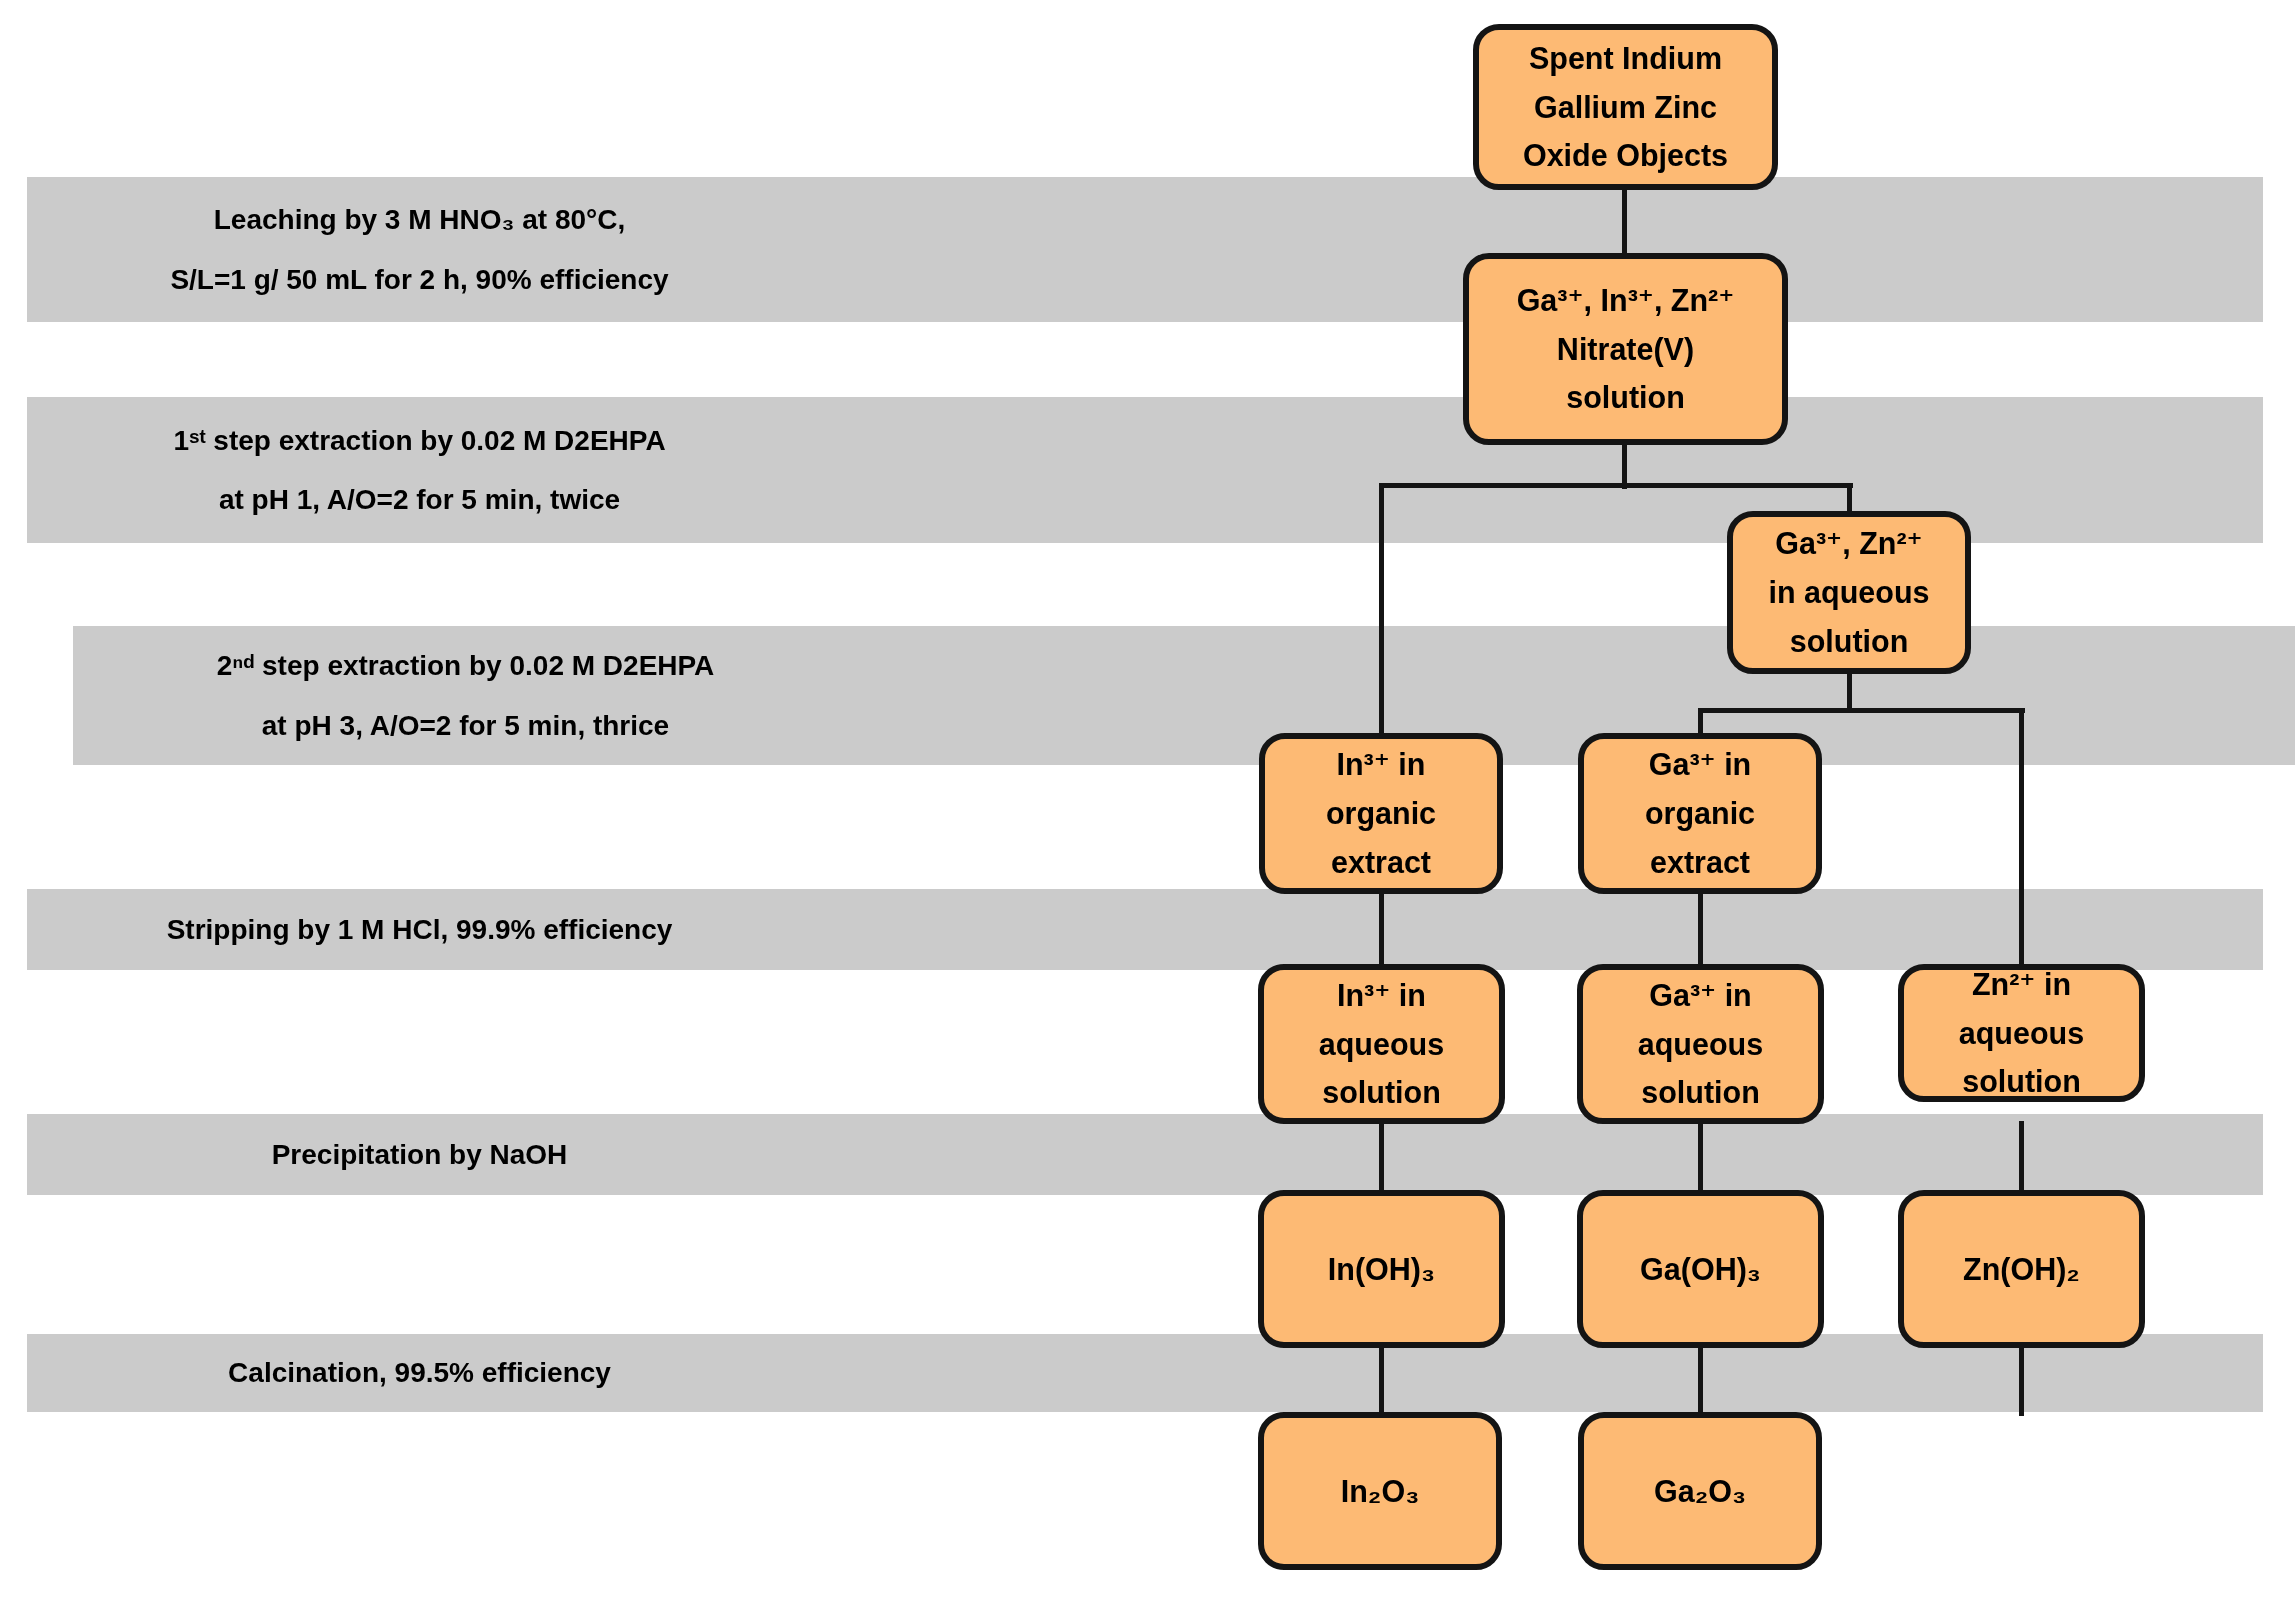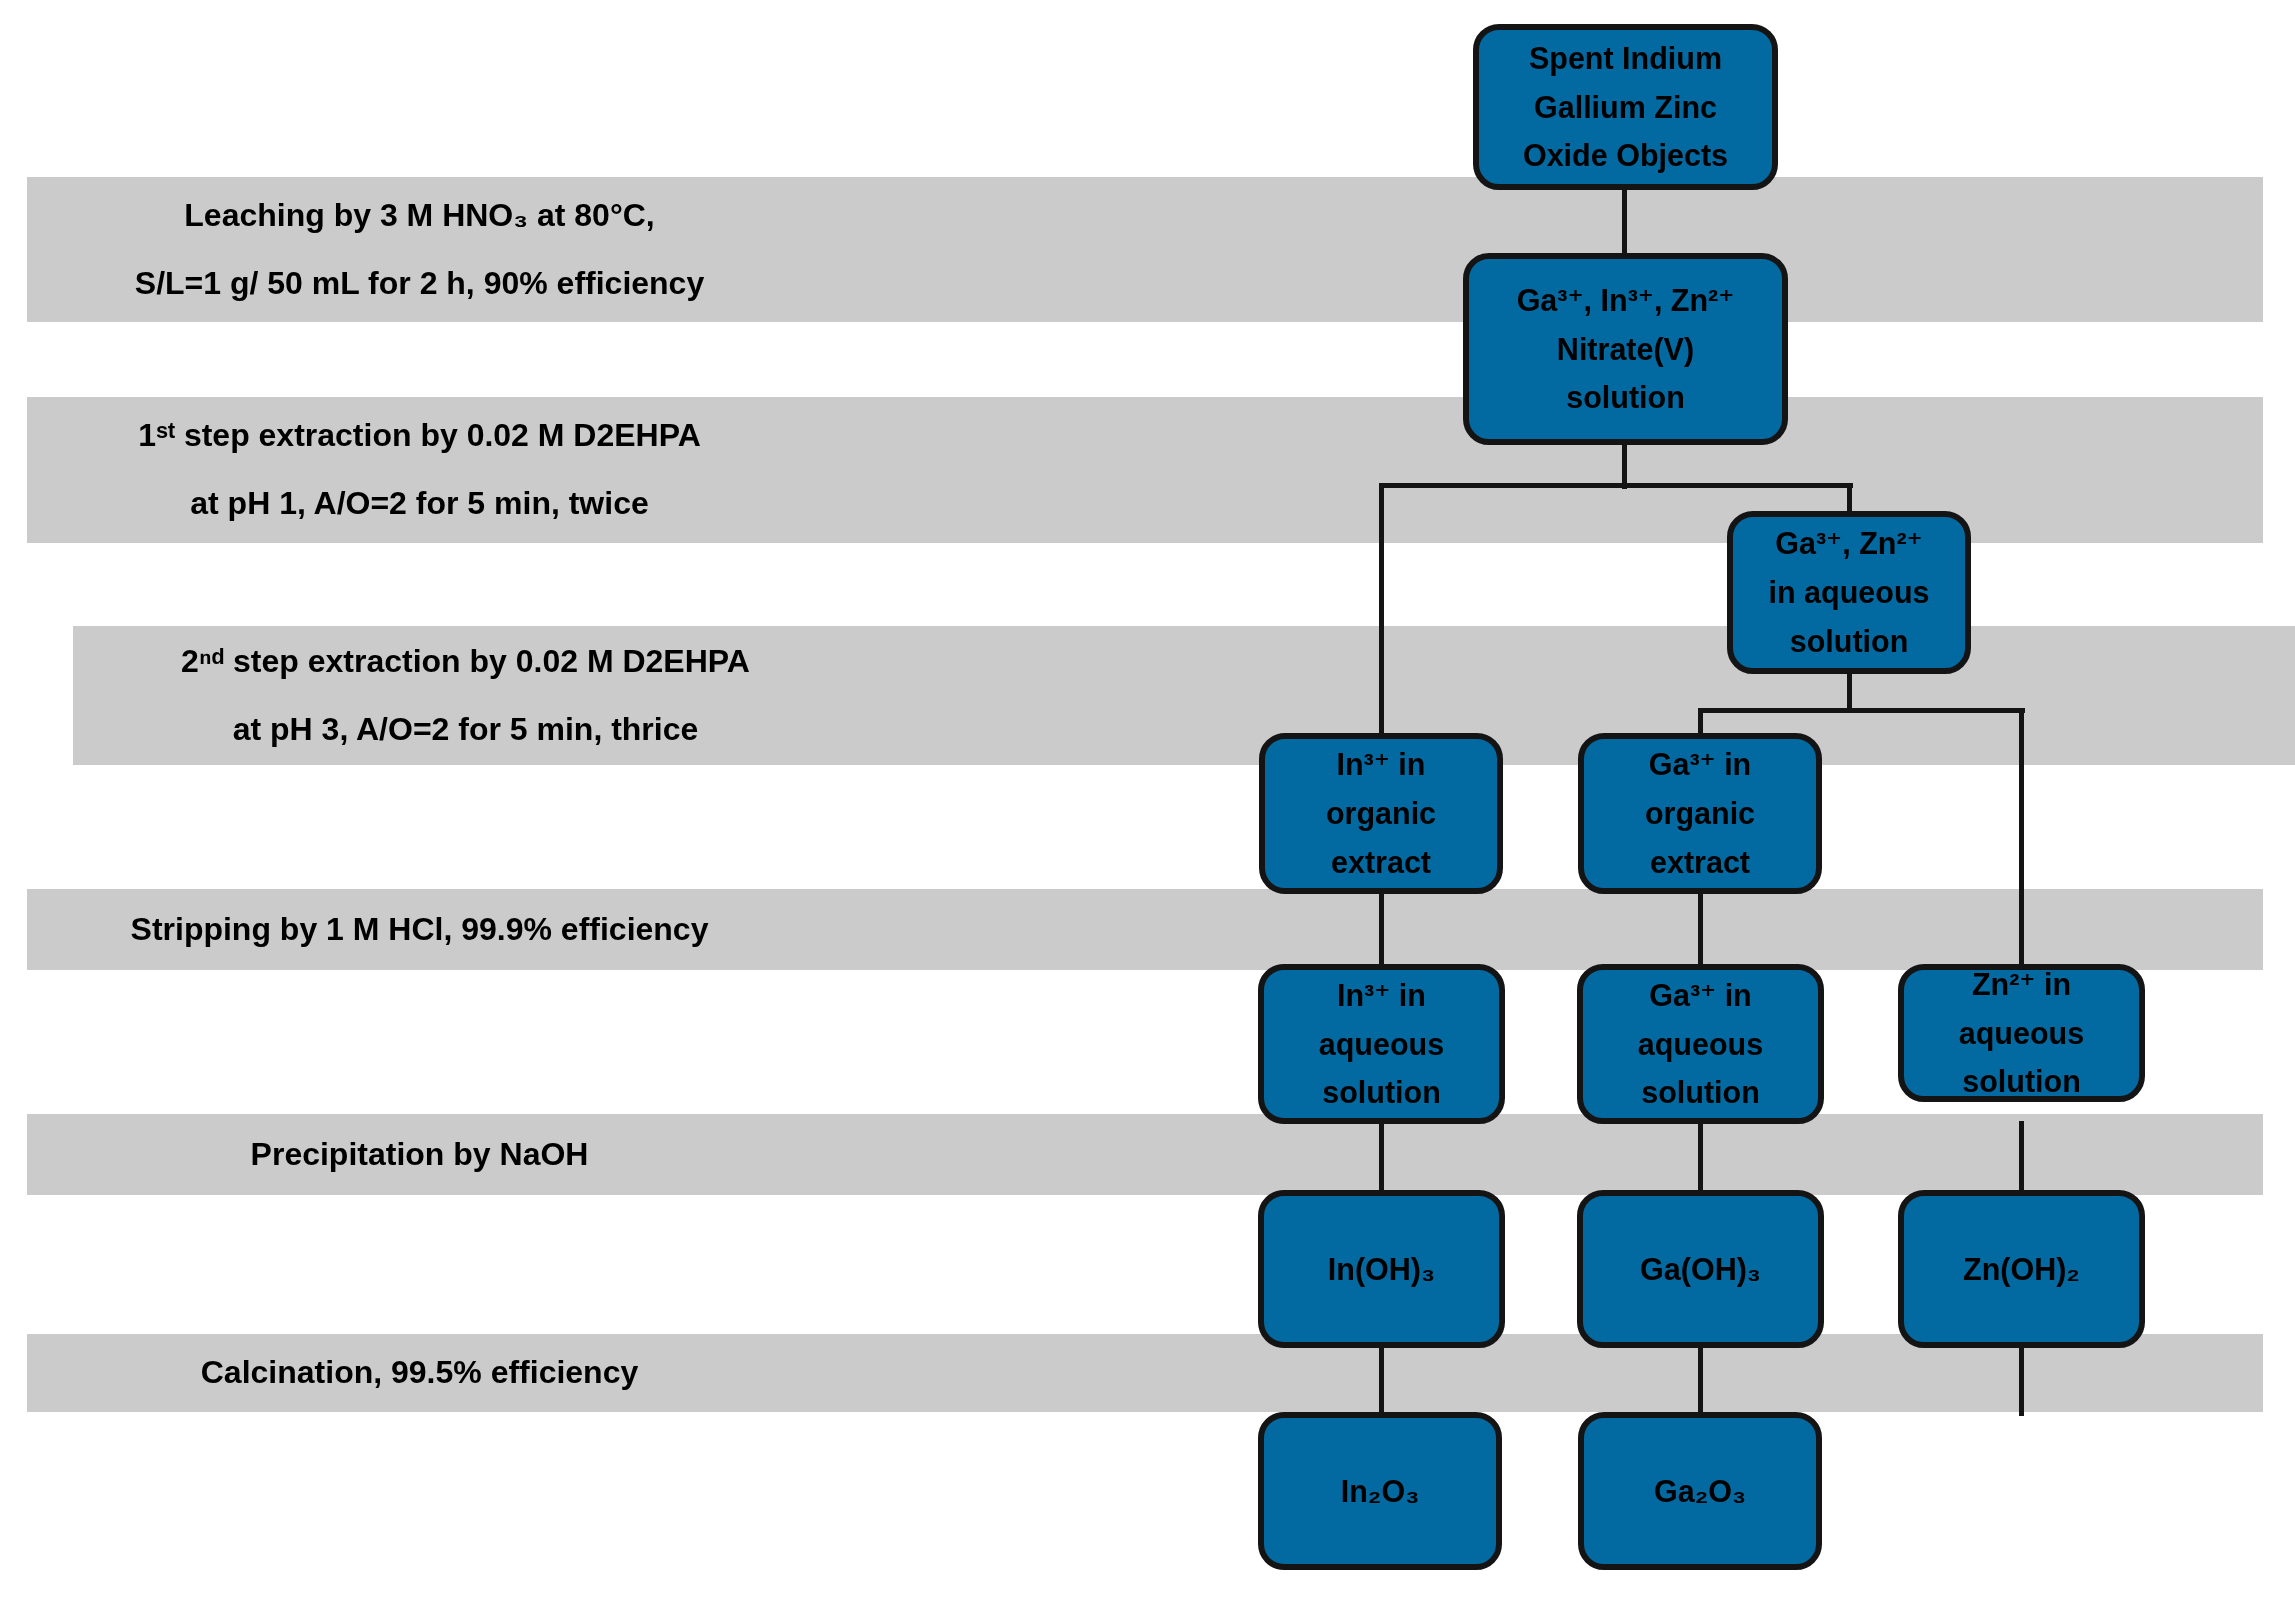--- a/index.html
+++ b/index.html
@@ -5,25 +5,25 @@
   html,body{margin:0;padding:0;background:#ffffff;}
   .stage{
     position:relative;width:2295px;height:1608px;background:#ffffff;overflow:hidden;
     font-family:"Liberation Sans","DejaVu Sans",sans-serif;font-weight:700;color:#000;
   }
   .band{
     position:absolute;left:27px;width:2236px;background:#cbcbcb;z-index:0;
     display:flex;align-items:center;
   }
   .band-label{
-    width:785px;text-align:center;font-size:32px;line-height:2.12;
+    width:785px;text-align:center;font-size:28px;line-height:2.12;
     white-space:pre-line;color:#000;
   }
   .node{
-    position:absolute;z-index:2;box-sizing:border-box;background:#0369a1;
+    position:absolute;z-index:2;box-sizing:border-box;background:#fdba74;
     border:6.1px solid #141414;border-radius:26px;
     display:flex;align-items:center;justify-content:center;text-align:center;
   }
   .node-label{
     font-size:30.5px;line-height:1.6;white-space:pre-line;padding:0 5.4px;color:#000;
   }
   .line{position:absolute;background:#141414;z-index:1;}
 </style>
 </head>
 <body>

